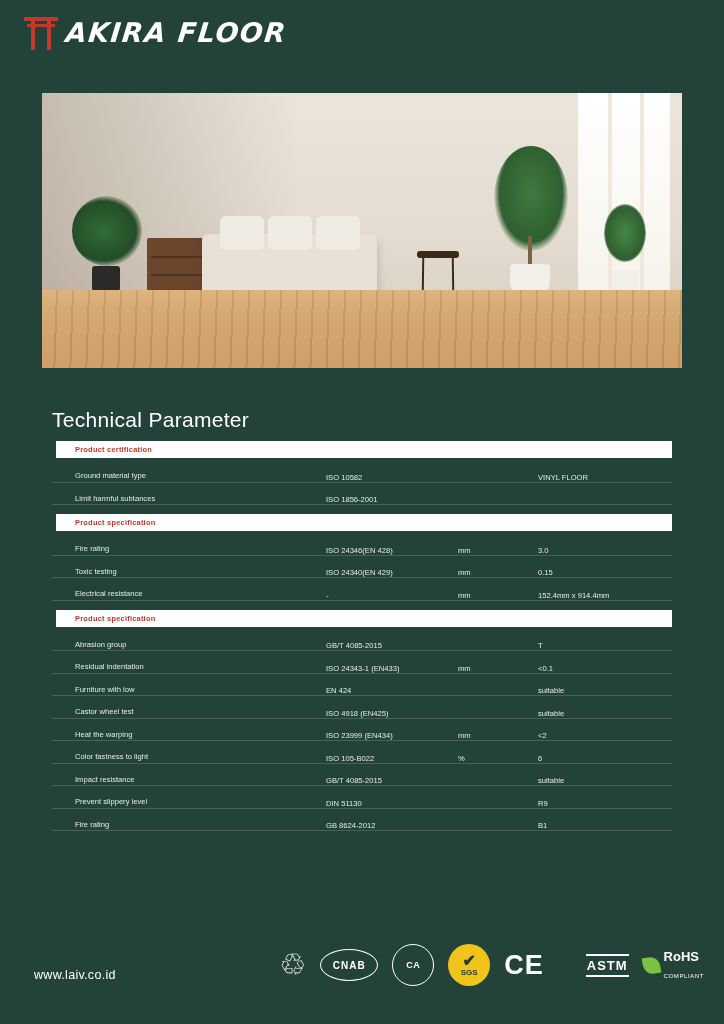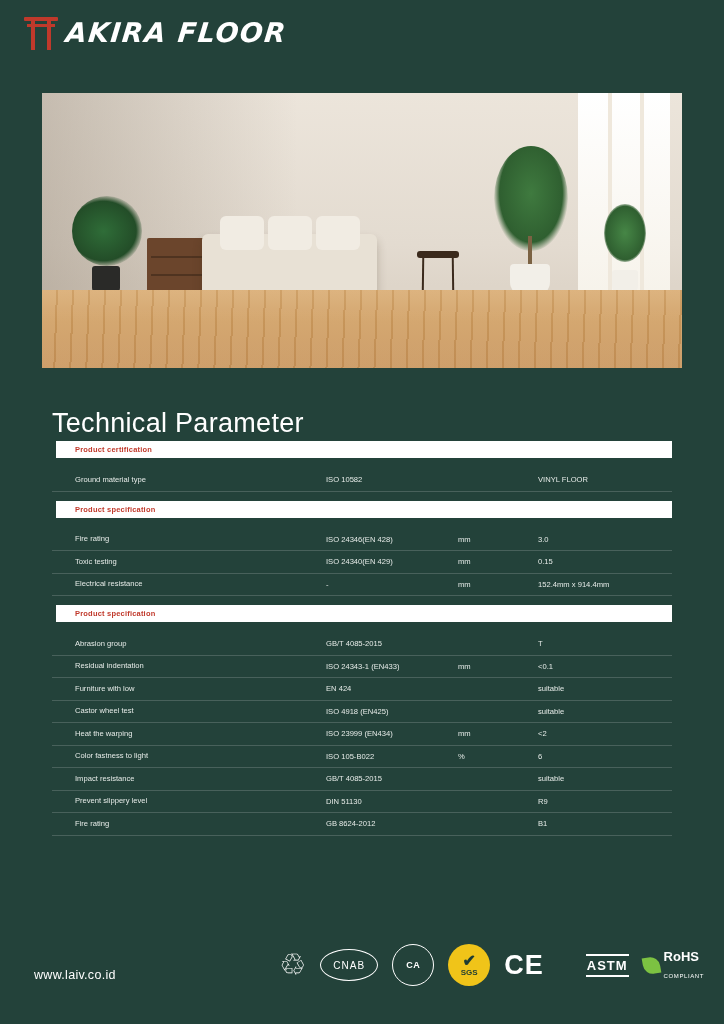--- a/index.html
+++ b/index.html
@@ -161,48 +161,48 @@
     white-space: nowrap;
     text-shadow: 0 1px 2px rgba(0,0,0,0.07);
   }
   .hero .watermark .t { font-size: 20px; opacity: .8; margin-right: 6px; }
 
   
   .section-title {
     position: absolute;
     left: 52px; top: 408px;
     color: #ffffff;
-    font-size: 27px;
+    font-size: 21px;
     font-weight: normal;
     letter-spacing: .3px;
   }
 
   
   .table-wrap {
     position: absolute;
     left: 52px; top: 441px;
     width: 620px;
   }
   .group-head {
     background: #ffffff;
     height: 17px;
     display: flex; align-items: center;
-    margin-bottom: 11px;
+    margin-bottom: 2px;
     border-left: 4px solid #23423a;
   }
   .group-head span {
     color: #c0392b;
     font-size: 7.5px;
     font-weight: bold;
     padding-left: 19px;
     letter-spacing: .2px;
   }
   .row {
     display: flex;
-    align-items: center;
+    align-items: flex-end;
     min-height: 22.5px;
     border-bottom: 1px solid rgba(255,255,255,0.17);
     color: #e6ebe8;
     font-size: 7.6px;
   }
   .row.tall { min-height: 33px; }
   .c-name  { width: 274px; padding-left: 23px; line-height: 1.35; }
   .c-std   { width: 132px; }
   .c-unit  { width: 80px; }
   .c-val   { flex: 1; }
@@ -226,21 +226,21 @@
   .cert-circle {
     width: 42px; height: 42px; border-radius: 50%;
     border: 1.6px solid #ffffff;
     display: flex; align-items: center; justify-content: center;
     font-size: 9px; font-weight: bold; letter-spacing: .5px;
   }
   .cert-oval {
     width: 58px; height: 32px; border-radius: 50%;
     border: 1.6px solid #ffffff;
     display: flex; align-items: center; justify-content: center;
-    font-size: 10px; font-weight: normal; letter-spacing: 1px;
+    font-size: 10px; font-weight: bold; letter-spacing: 1px;
   }
   .cert-sgs {
     width: 42px; height: 42px; border-radius: 50%;
     background: #f0c419; color: #1d3b33;
     display: flex; flex-direction: column; align-items: center; justify-content: center;
     font-size: 8px; font-weight: bold; line-height: 1;
   }
   .cert-sgs .check { font-size: 16px; line-height: 1; }
   .cert-ce { font-size: 27px; font-weight: bold; letter-spacing: 1px; }
   .cert-astm {
@@ -317,20 +317,26 @@
   <div class="table-wrap" id="tbl">
       <div class="group-head">
         <span>Product certification</span>
       </div>
       <div class="row">
         <div class="c-name">Ground material type</div>
         <div class="c-std">ISO 10582</div>
         <div class="c-unit"></div>
         <div class="c-val">VINYL FLOOR</div>
       </div>
+      <div class="row">
+        <div class="c-name">Limit harmful subtances</div>
+        <div class="c-std">ISO 1856-2001</div>
+        <div class="c-unit"></div>
+        <div class="c-val"></div>
+      </div>
       <div class="spacer"></div>
       <div class="group-head">
         <span>Product specification</span>
       </div>
       <div class="row">
         <div class="c-name">Fire rating</div>
         <div class="c-std">ISO 24346(EN 428)</div>
         <div class="c-unit">mm</div>
         <div class="c-val">3.0</div>
       </div>

